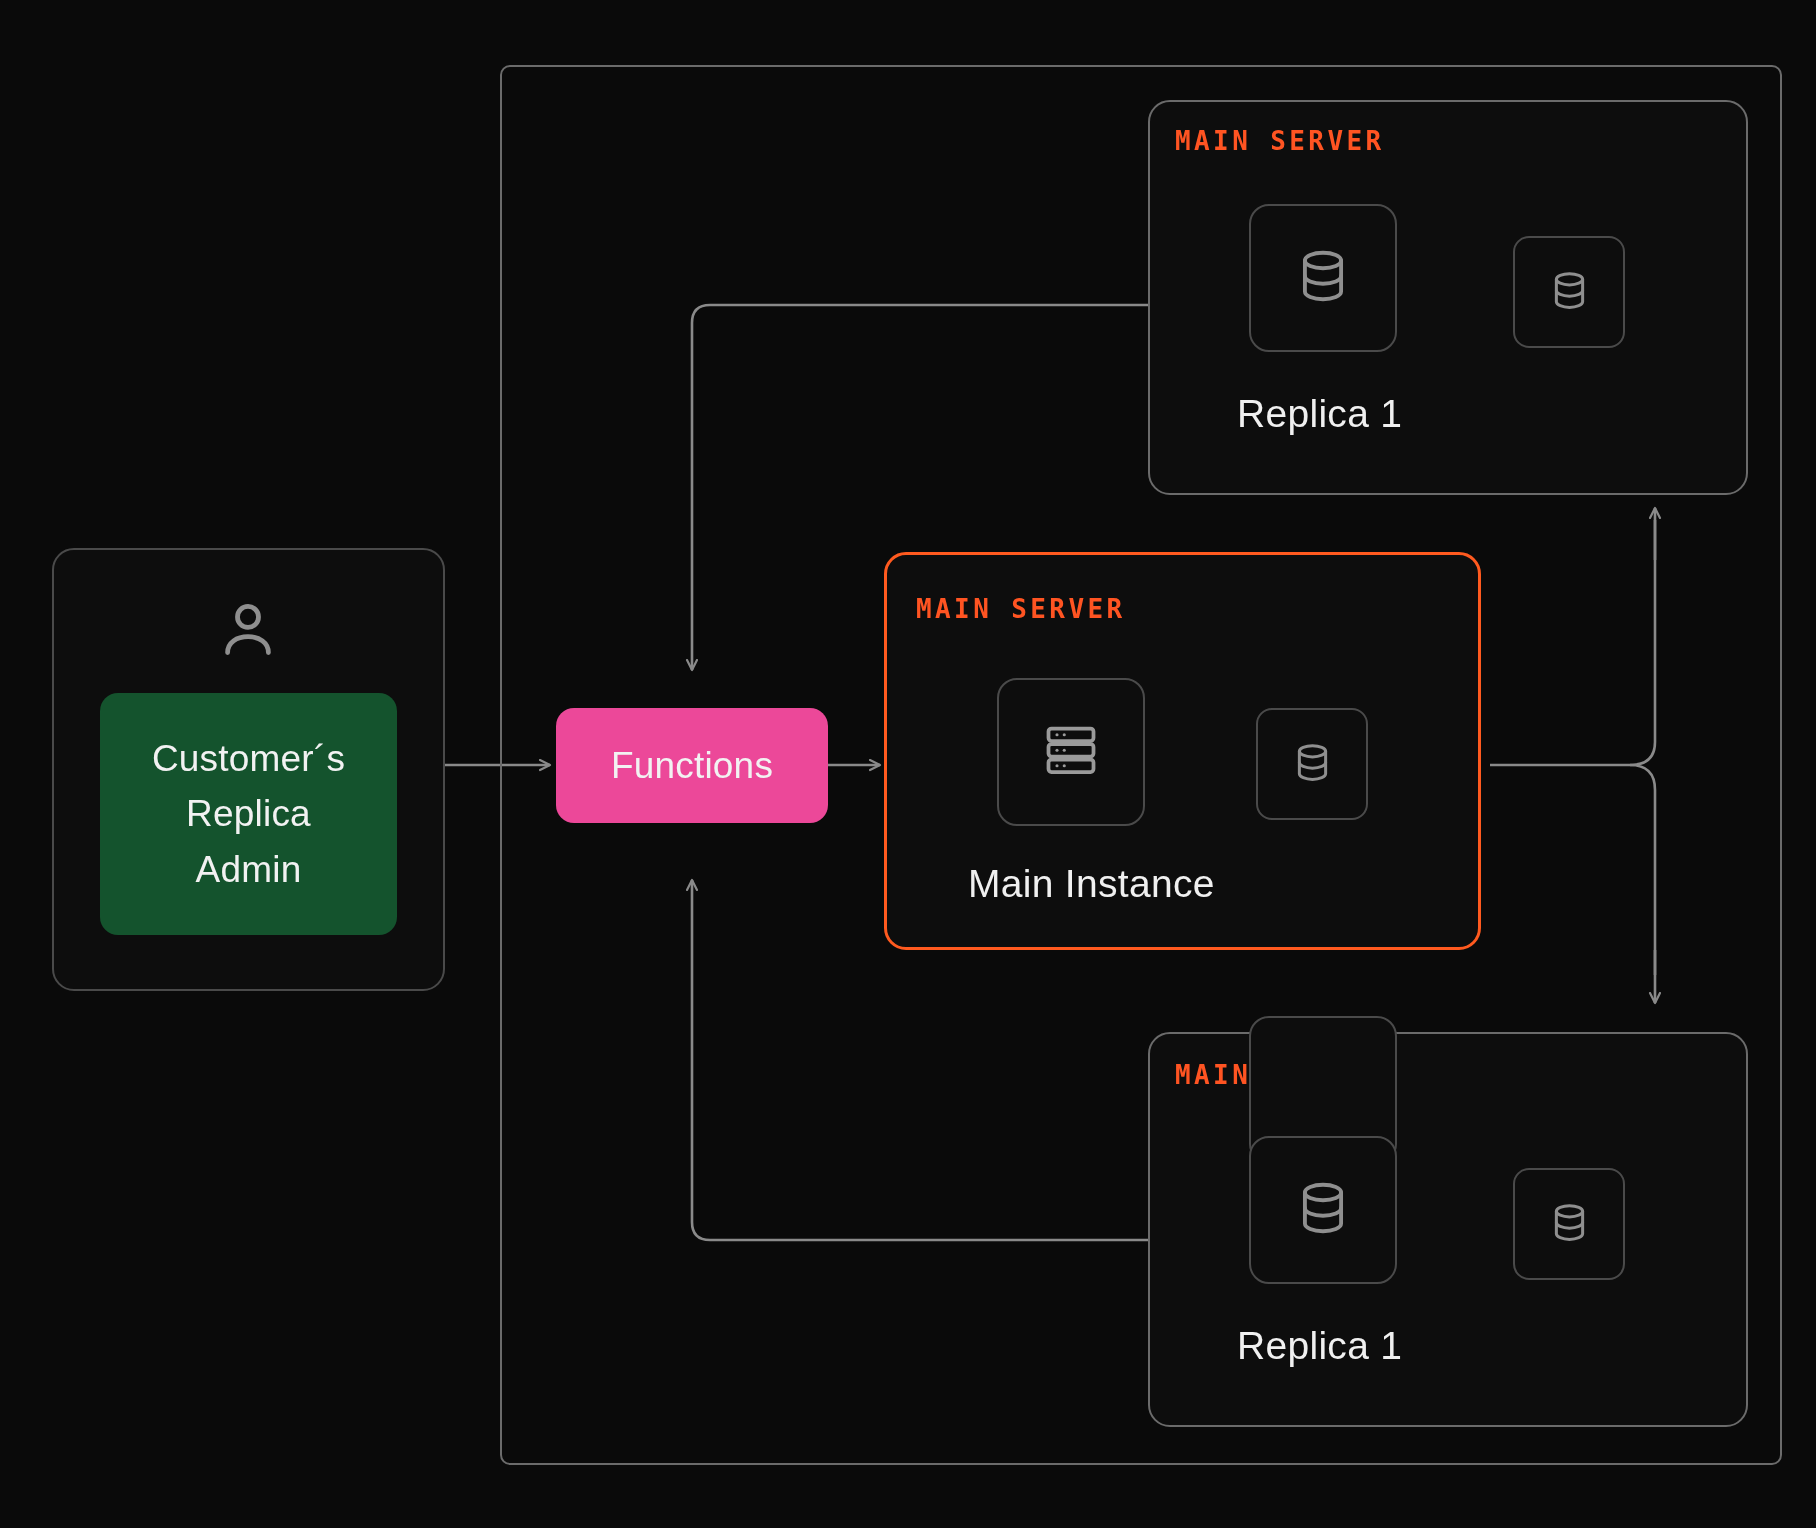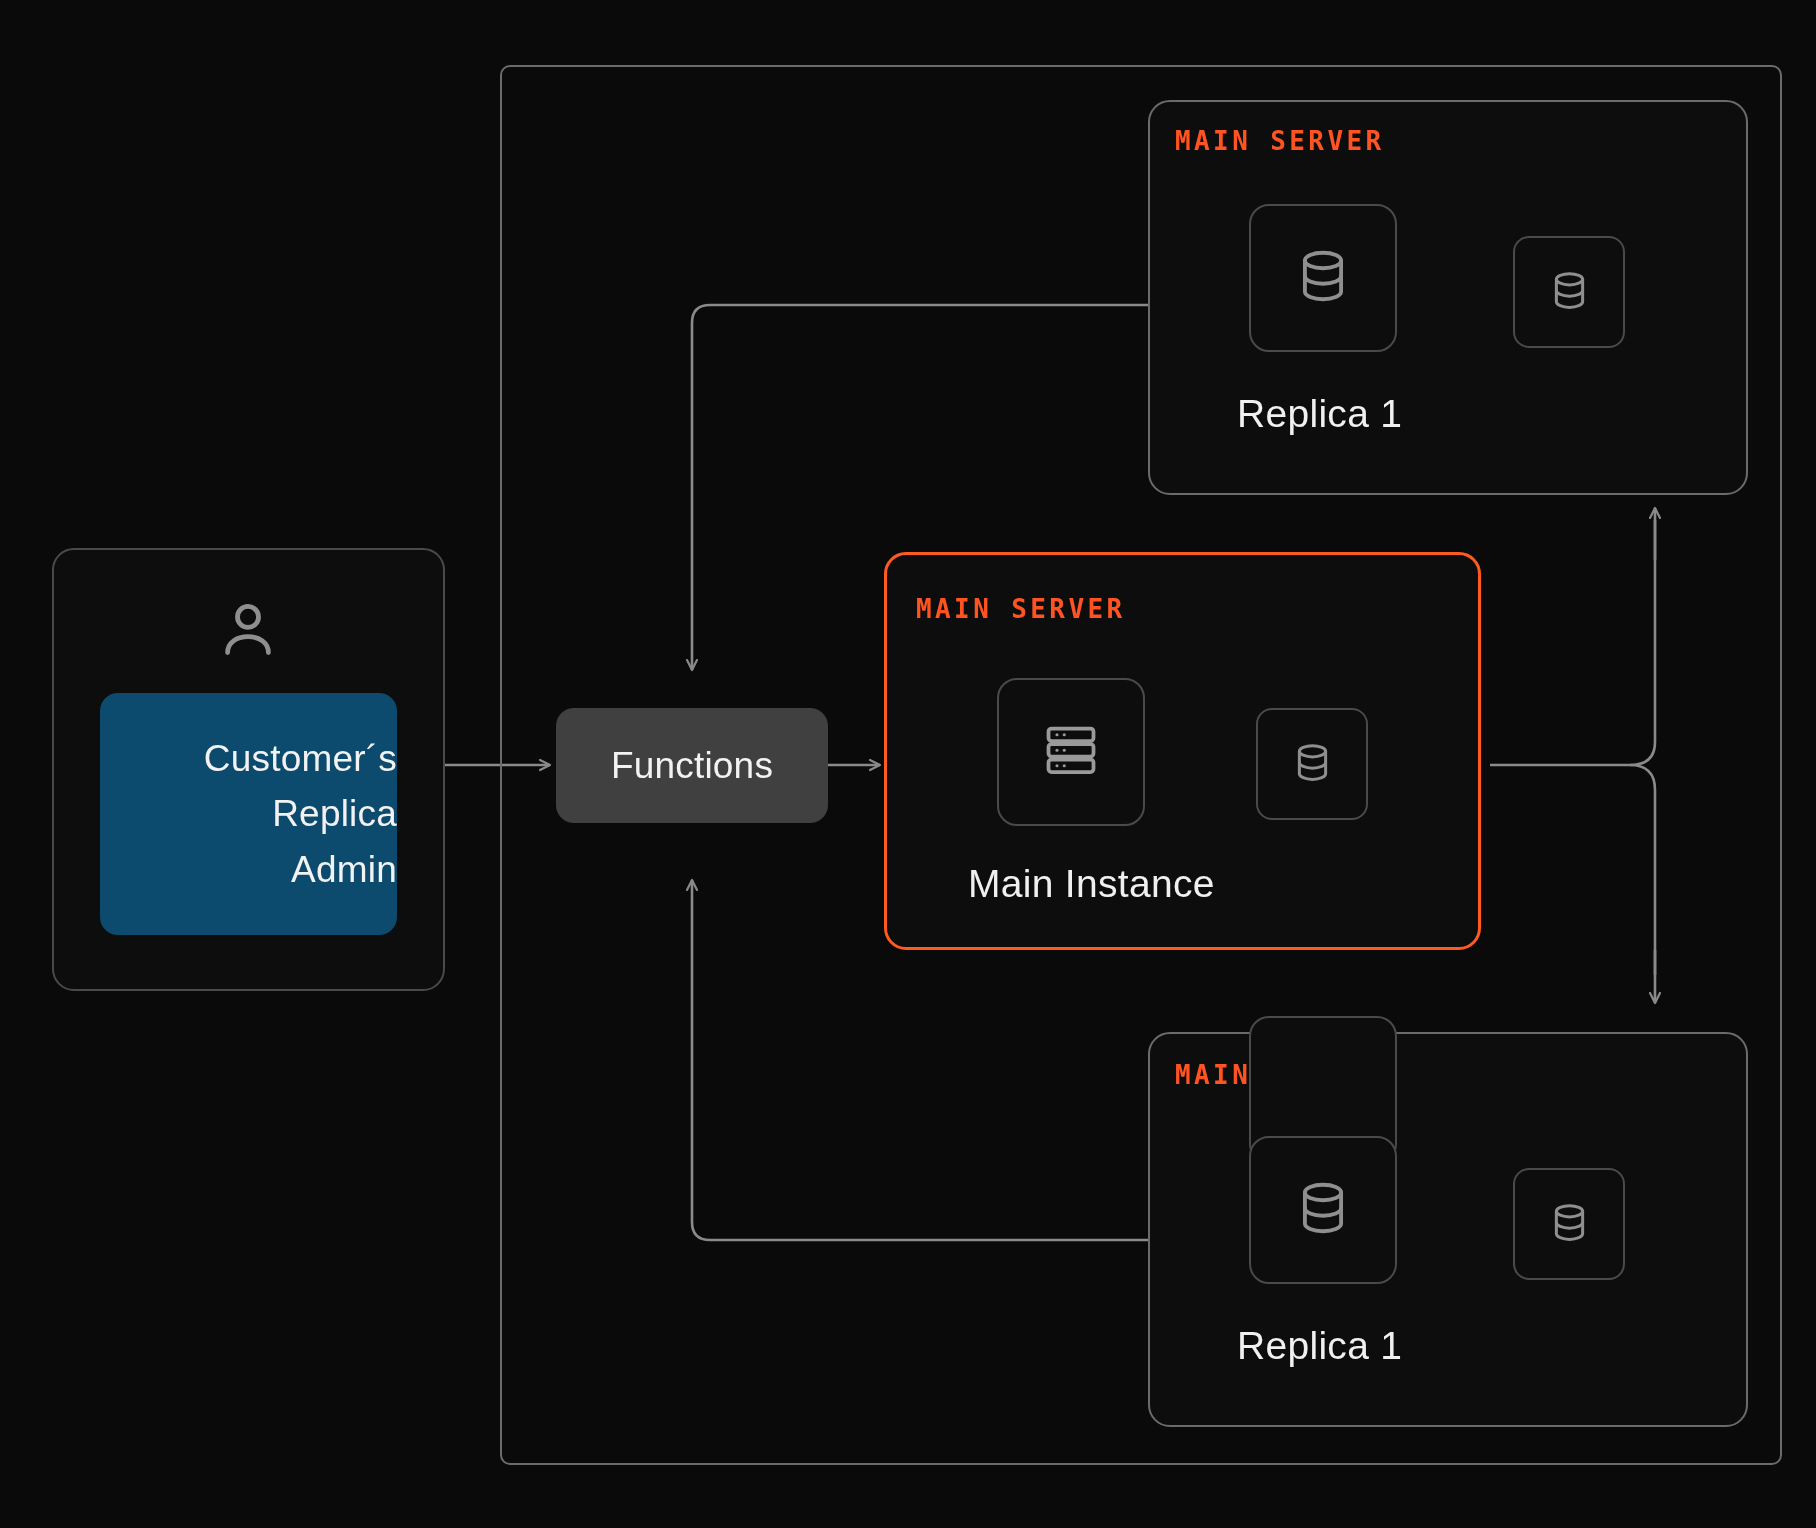--- a/index.html
+++ b/index.html
@@ -21,34 +21,34 @@
   }
 
   .admin-card{
     border:2px solid #4a4a4a;
     background:#0d0d0d;
     border-radius:22px;
     display:flex;flex-direction:column;align-items:center;
   }
   .admin-inner{
     position:absolute;
-    background:#0c4a6e;
+    background:#14532d;
     border-radius:18px;
-    display:flex;flex-direction:column;align-items:flex-end;justify-content:center;
+    display:flex;flex-direction:column;align-items:center;justify-content:center;
     color:#f2f2f2;
     font-size:37px;
     line-height:1.5;
     text-align:center;
     letter-spacing:.2px;
   }
   .person-icon{position:absolute;}
 
   .functions-box{
     position:absolute;
-    background:#404040;
+    background:#ec4899;
     border-radius:18px;
     display:flex;align-items:center;justify-content:center;
     color:#f2f2f2;font-size:37px;letter-spacing:.2px;
   }
 
   .server-card{
     border:2px solid #6b6b6b;
     background:#0d0d0d;
     border-radius:22px;
   }

